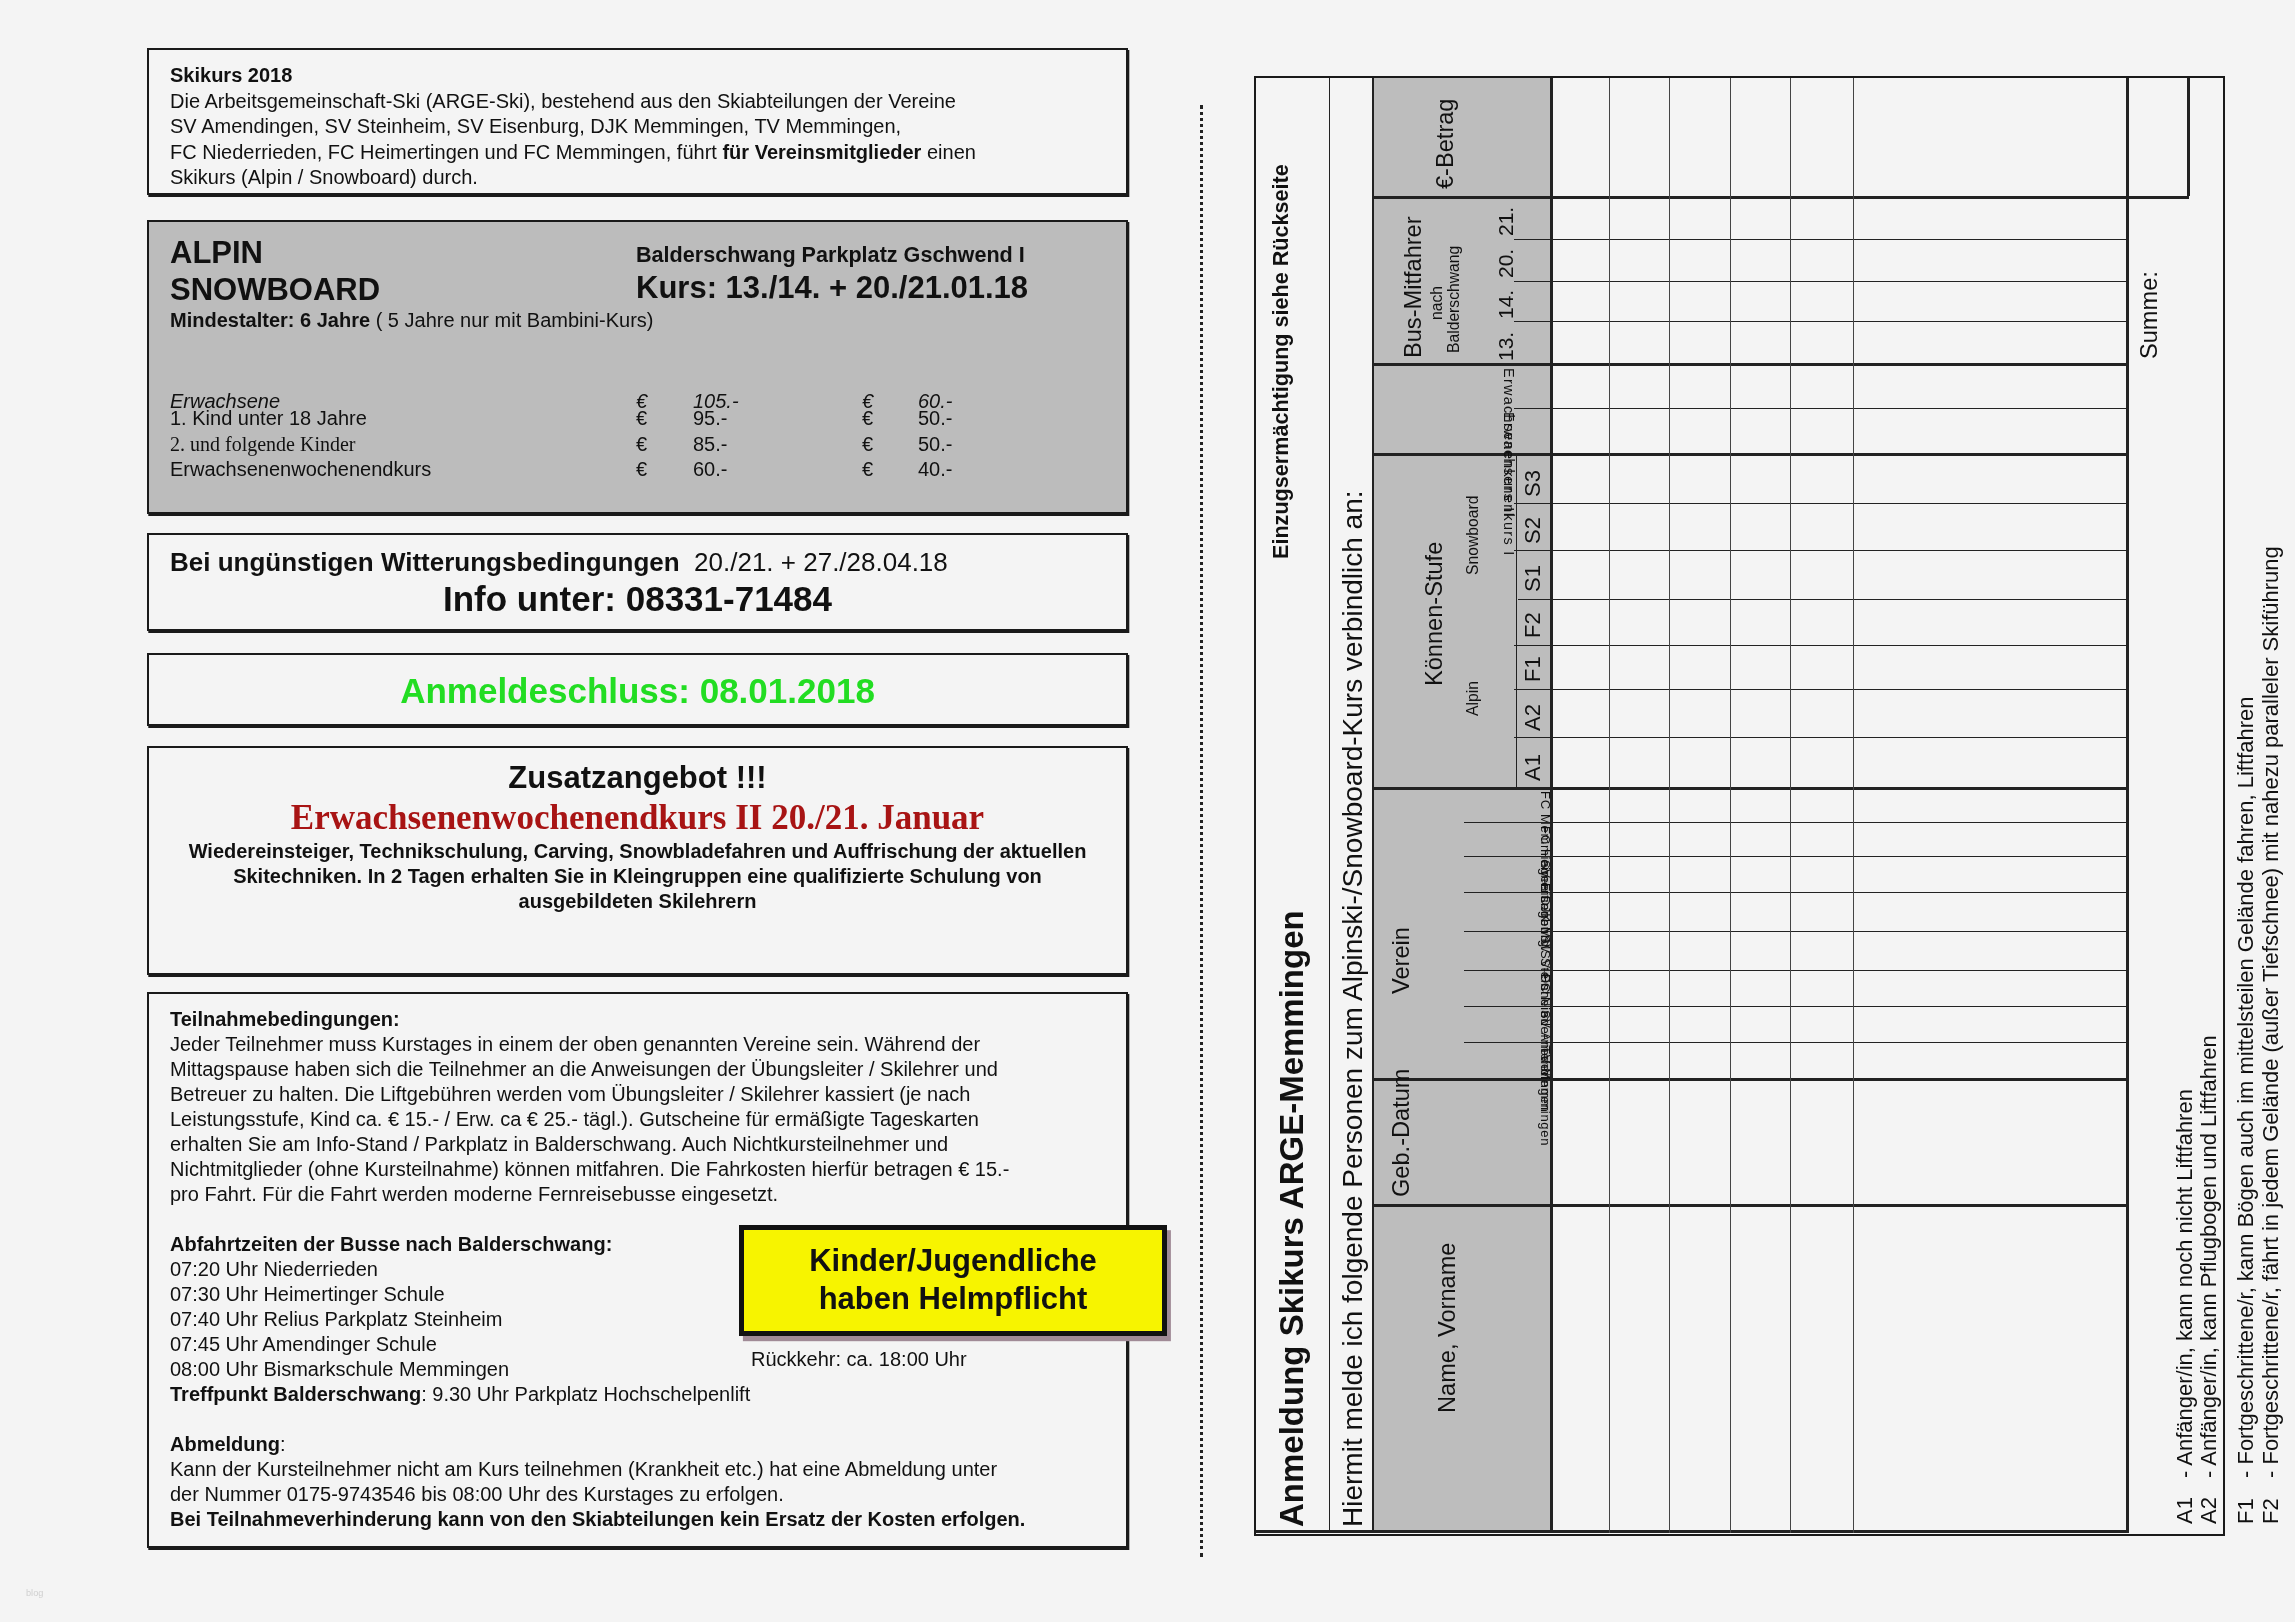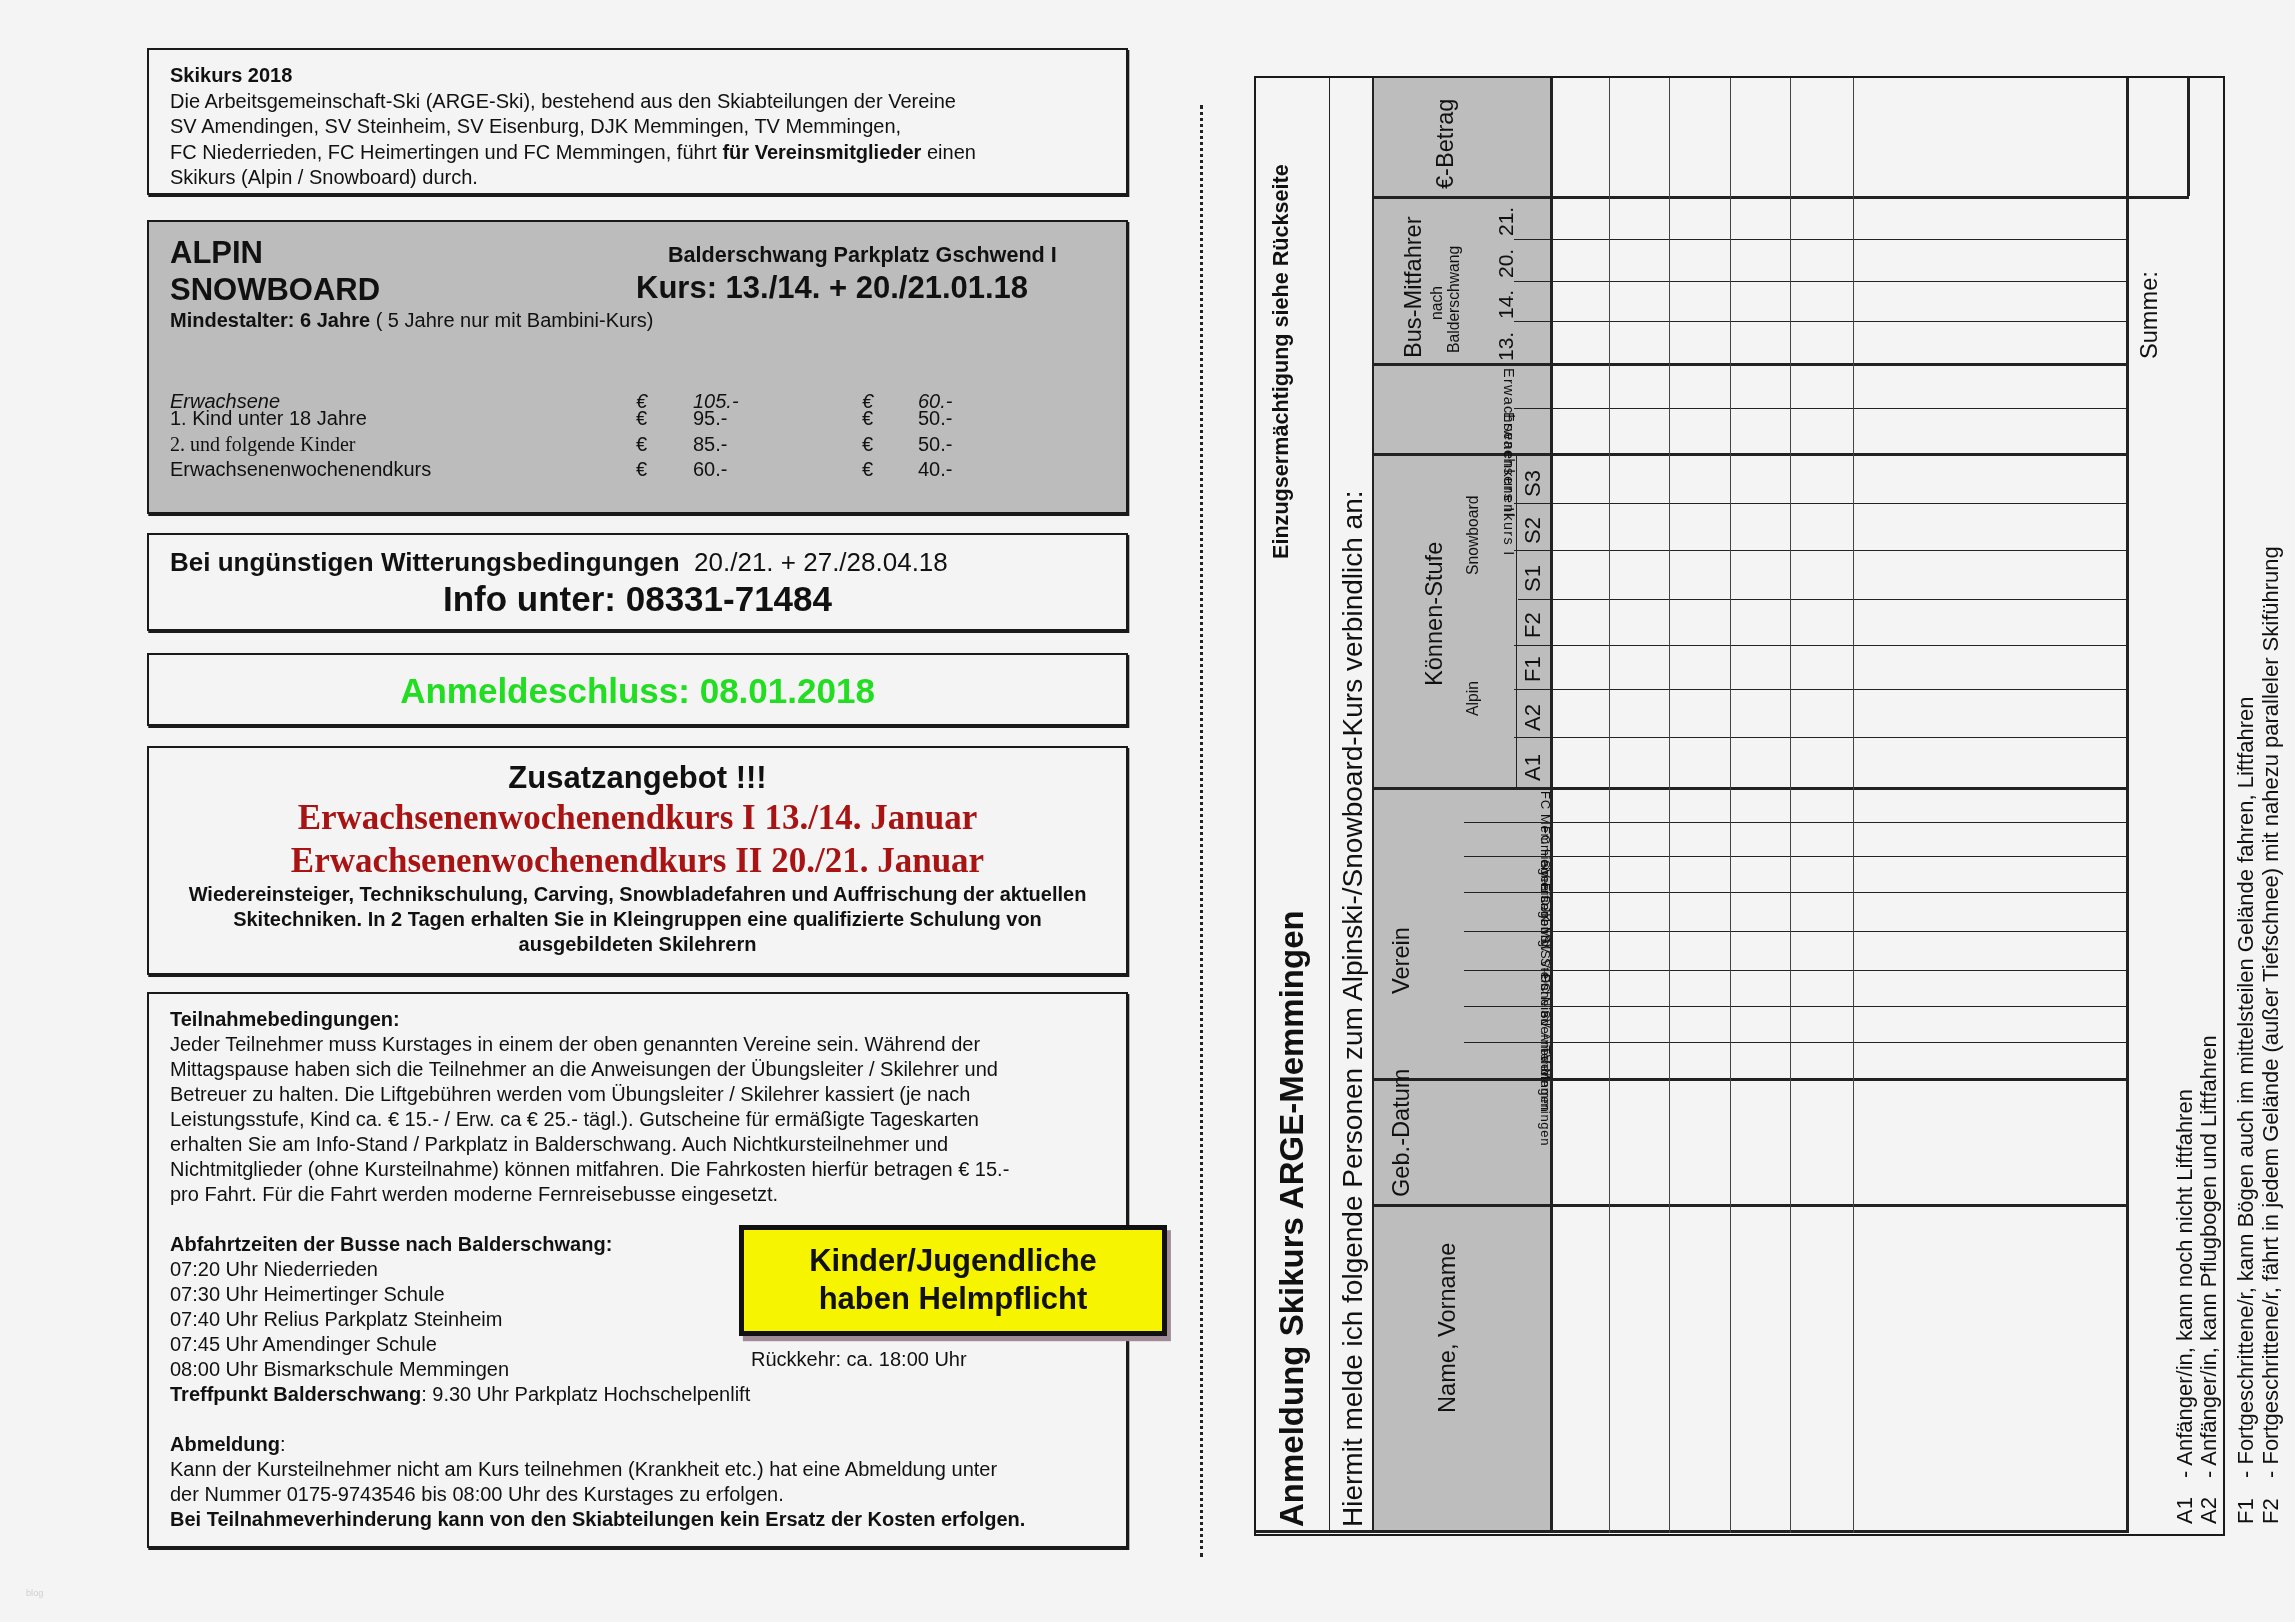--- a/index.html
+++ b/index.html
@@ -48,21 +48,21 @@
   <div class="t b">Skikurs 2018</div>
   <div class="t">Die Arbeitsgemeinschaft-Ski (ARGE-Ski), bestehend aus den Skiabteilungen der Vereine</div>
   <div class="t">SV Amendingen, SV Steinheim, SV Eisenburg, DJK Memmingen, TV Memmingen,</div>
   <div class="t"><span>FC Niederrieden, FC Heimertingen und FC Memmingen, führt </span><span class="b">für Vereinsmitglieder</span><span> einen</span></div>
   <div class="t">Skikurs (Alpin / Snowboard) durch.</div>
 </div>
 
 <div id="alpin" class="box">
   <div class="big">ALPIN</div>
   <div class="big">SNOWBOARD</div>
-  <div class="col2 b" style="top:19.6px;font-size:21.6px;margin-left:32px;">Balderschwang Parkplatz Gschwend I</div>
+  <div class="col2 b" style="top:19.6px;font-size:21.6px;">Balderschwang Parkplatz Gschwend I</div>
   <div class="col2 b" style="top:48px;font-size:31px;">Kurs: 13./14. +  20./21.01.18</div>
   <div class="t"><span class="b">Mindestalter: 6 Jahre</span><span> ( 5 Jahre nur mit Bambini-Kurs)</span></div>
   <div id="fees-rows">
       <div class="fees-row" style="top:168px;font-style:italic;">
         <span style="left: 0px;">Erwachsene</span>
         <span style="left: 466px;">€</span>
         <span style="left: 523px;">105.-</span>
         <span style="left: 692px;">€</span>
         <span style="left: 748px;">60.-</span>
       </div>
@@ -94,21 +94,20 @@
   <div class="l1"><span class="b">Bei ungünstigen Witterungsbedingungen</span>&nbsp;&nbsp;<span>20./21. + 27./28.04.18</span></div>
   <div class="l2">Info unter: 08331-71484</div>
 </div>
 
 <div id="deadline" class="box">
   <div>Anmeldeschluss:   08.01.2018</div>
 </div>
 
 <div id="extra" class="box">
   <div class="h">Zusatzangebot !!!</div>
-  <div class="red">Erwachsenenwochenendkurs  I     13./14.  Januar</div>
   <div class="red">Erwachsenenwochenendkurs II   20./21.  Januar</div>
   <div class="desc">Wiedereinsteiger, Technikschulung, Carving, Snowbladefahren und Auffrischung der aktuellen Skitechniken. In 2 Tagen erhalten Sie in Kleingruppen eine qualifizierte Schulung von ausgebildeten Skilehrern</div>
 </div>
 
 <div id="terms" class="box">
   <div class="t b">Teilnahmebedingungen:</div>
   <div id="terms-lines">
       <div class="t">Jeder Teilnehmer muss Kurstages in einem der oben genannten Vereine sein. Während der</div>
       <div class="t">Mittagspause haben sich die Teilnehmer an die Anweisungen der Übungsleiter / Skilehrer und</div>
       <div class="t">Betreuer zu halten. Die Liftgebühren werden vom Übungsleiter / Skilehrer kassiert (je nach</div>

